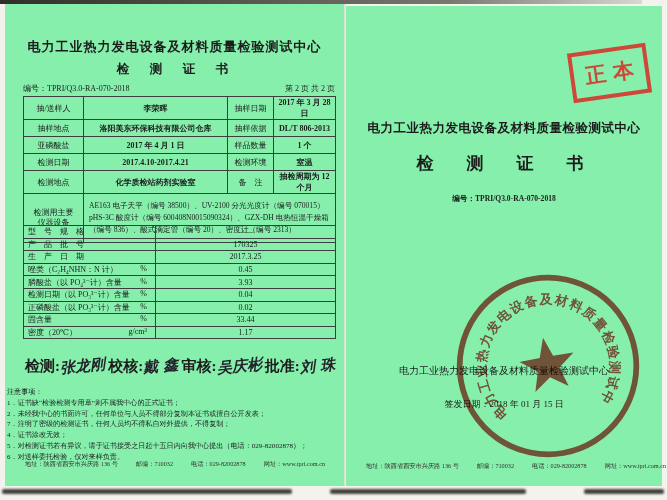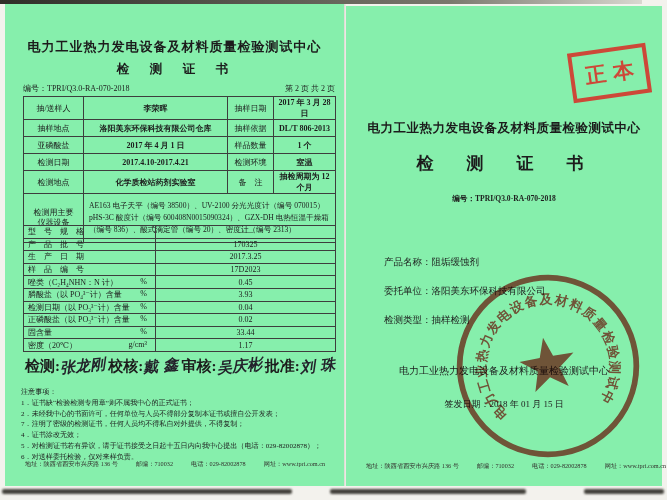--- a/index.html
+++ b/index.html
@@ -30,21 +30,21 @@
   #tblB{top:221px;}
   #tblB td{height:11.6px;}
   #tblB td.rl{padding-left:4px;text-align:center;}
   #tblB .rl-in{display:flex;justify-content:space-between;}
   #tblB .unit{padding-right:6px;}
   #tblB td.rv{text-align:center;}
   .signatures{top:353px;left:20px;width:310px;display:flex;justify-content:space-between;}
   .sig-label{font-size:15px;font-weight:bold;}
   .sig-name{font-size:15px;font-style:italic;font-weight:bold;color:#23232b;
             display:inline-block;transform:rotate(-6deg);font-family:"DejaVu Serif",serif;}
-  .notes{top:383px;left:16px;width:320px;font-size:7.1px;line-height:1.52;}
+  .notes{top:383px;left:2px;width:320px;font-size:7.1px;line-height:1.52;}
   .footerline{top:456px;left:20px;width:300px;display:flex;justify-content:space-between;font-size:6.2px;color:#33322e;}
 
   
   .stamp-original{left:224px;top:42px;width:64px;height:42px;border:4px solid #d5372c;color:#d5372c;
                   display:flex;align-items:center;justify-content:center;font-size:21px;font-weight:bold;
                   letter-spacing:7px;padding-left:7px;transform:rotate(-8deg);opacity:.9;}
   .r-name{top:114px;font-size:12.5px;font-weight:bold;letter-spacing:.5px;}
   .r-title{top:146px;font-size:17px;font-weight:bold;letter-spacing:8px;}
   .r-docno{top:188px;font-size:7.6px;font-weight:bold;}
   .r-fields{top:250px;left:38px;font-size:9.5px;}
@@ -146,29 +146,20 @@
               <div class="rl-in">
                 <span>生　产　日　期</span>
                 <span class="unit"></span>
               </div>
             </td>
         <td class="rv">2017.3.25</td>
       </tr>
       <tr>
         <td class="rl">
               <div class="rl-in">
-                <span>样　品　编　号</span>
-                <span class="unit"></span>
-              </div>
-            </td>
-        <td class="rv">17D2023</td>
-      </tr>
-      <tr>
-        <td class="rl">
-              <div class="rl-in">
                 <span>唑类（C₂H₄NHN：N 计）</span>
                 <span class="unit">%</span>
               </div>
             </td>
         <td class="rv">0.45</td>
       </tr>
       <tr>
         <td class="rl">
               <div class="rl-in">
                 <span>膦酸盐（以 PO₄³⁻计）含量</span>
@@ -240,25 +231,20 @@
       <span>网址：www.tpri.com.cn</span>
     </div>
   </div>
 
   <div class="page page-right">
     <div class="abs stamp-original">正本</div>
     <div class="abs ctr r-name">电力工业热力发电设备及材料质量检验测试中心</div>
     <div class="abs ctr r-title">检　测　证　书</div>
     <div class="abs ctr r-docno">编号：TPRI/Q3.0-RA-070-2018</div>
 
-    <div class="abs r-fields">
-      <div class="field"><span>产品名称：</span><span>阻垢缓蚀剂</span></div>
-      <div class="field"><span>委托单位：</span><span>洛阳美东环保科技有限公司</span></div>
-      <div class="field"><span>检测类型：</span><span>抽样检测</span></div>
-    </div>
 
     <div class="abs ctr r-issuer">电力工业热力发电设备及材料质量检验测试中心</div>
     <div class="abs ctr r-date">签发日期：2018 年 01 月 15 日</div>
 
     <svg class="abs seal" viewBox="0 0 200 200">
       <circle cx="100" cy="100" r="92" fill="none" stroke="#c9342b" stroke-width="6"></circle>
       <polygon fill="#c9342b" points="100,70 107.05,90.29 128.53,90.73 111.41,103.71 117.63,124.27 100,112 82.37,124.27 88.59,103.71 71.47,90.73 92.95,90.29"></polygon>
       <defs>
           <path id="sealArc" d="M 50.2,141.8 A 65,65 0 1 1 149.8,141.8" fill="none"></path>
         </defs>

